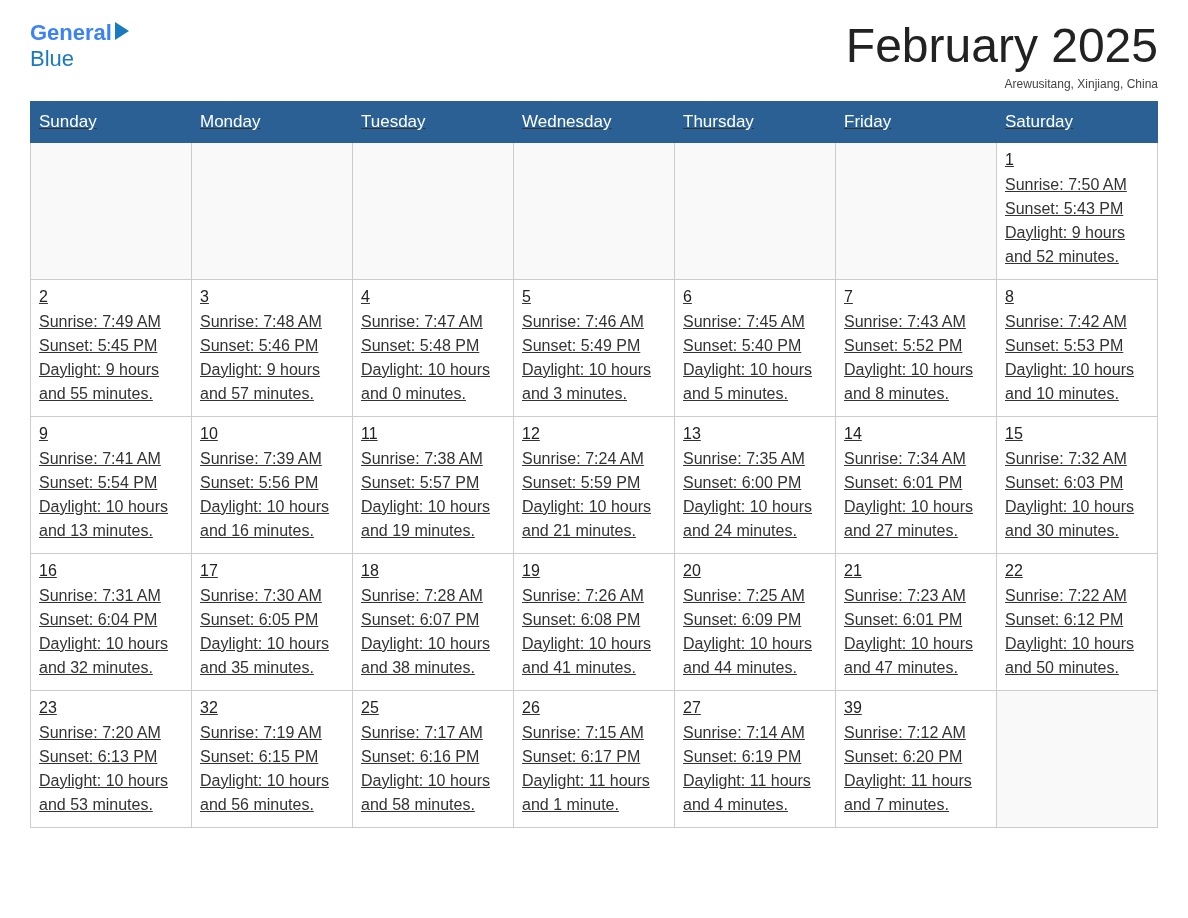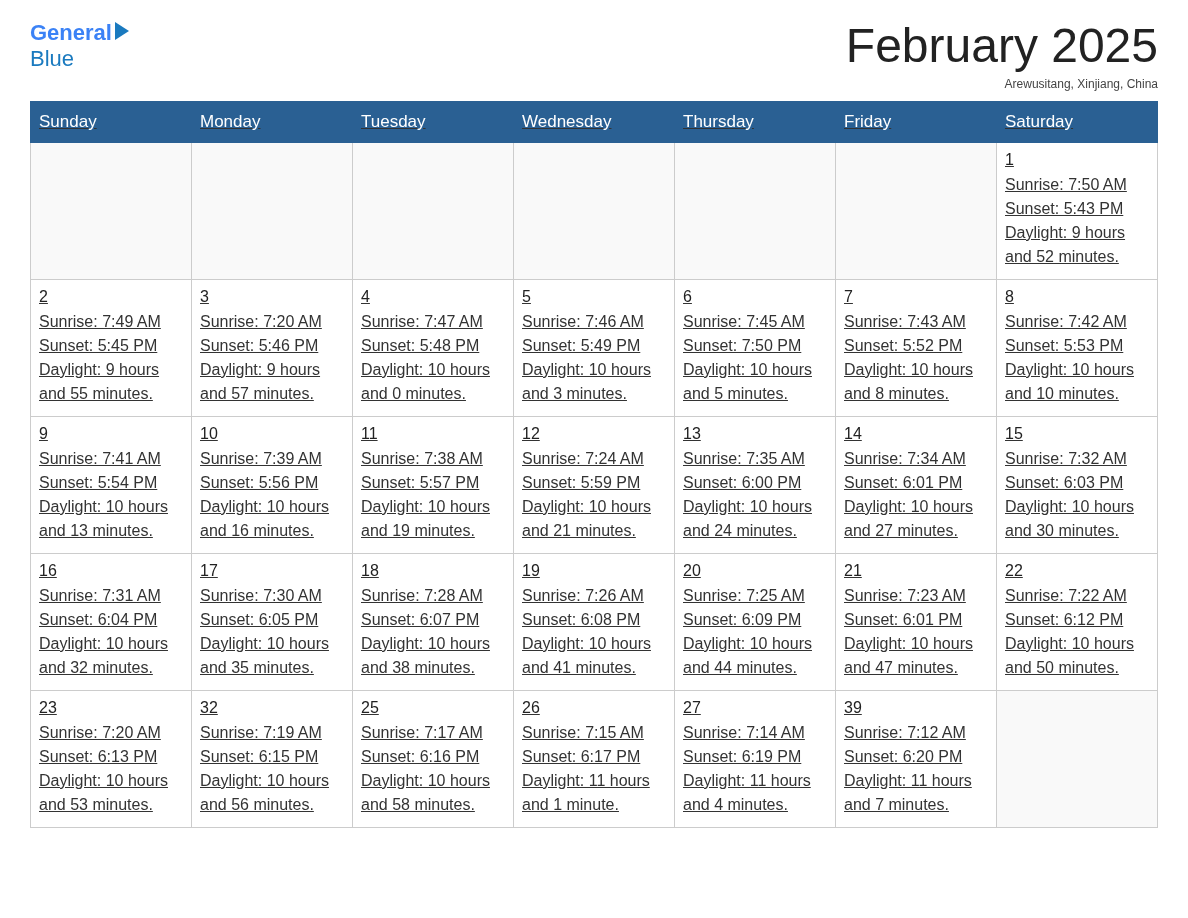--- a/index.html
+++ b/index.html
@@ -151,21 +151,21 @@
       <tr>
         <td>
           <span class="day-number">2</span>
           <div class="day-info">Sunrise: 7:49 AM
 Sunset: 5:45 PM
 Daylight: 9 hours
 and 55 minutes.</div>
         </td>
         <td>
           <span class="day-number">3</span>
-          <div class="day-info">Sunrise: 7:20 AM
+          <div class="day-info">Sunrise: 7:48 AM
 Sunset: 5:46 PM
 Daylight: 9 hours
 and 57 minutes.</div>
         </td>
         <td>
           <span class="day-number">4</span>
           <div class="day-info">Sunrise: 7:47 AM
 Sunset: 5:48 PM
 Daylight: 10 hours
 and 0 minutes.</div>
@@ -173,21 +173,21 @@
         <td>
           <span class="day-number">5</span>
           <div class="day-info">Sunrise: 7:46 AM
 Sunset: 5:49 PM
 Daylight: 10 hours
 and 3 minutes.</div>
         </td>
         <td>
           <span class="day-number">6</span>
           <div class="day-info">Sunrise: 7:45 AM
-Sunset: 7:50 PM
+Sunset: 5:40 PM
 Daylight: 10 hours
 and 5 minutes.</div>
         </td>
         <td>
           <span class="day-number">7</span>
           <div class="day-info">Sunrise: 7:43 AM
 Sunset: 5:52 PM
 Daylight: 10 hours
 and 8 minutes.</div>
         </td>

